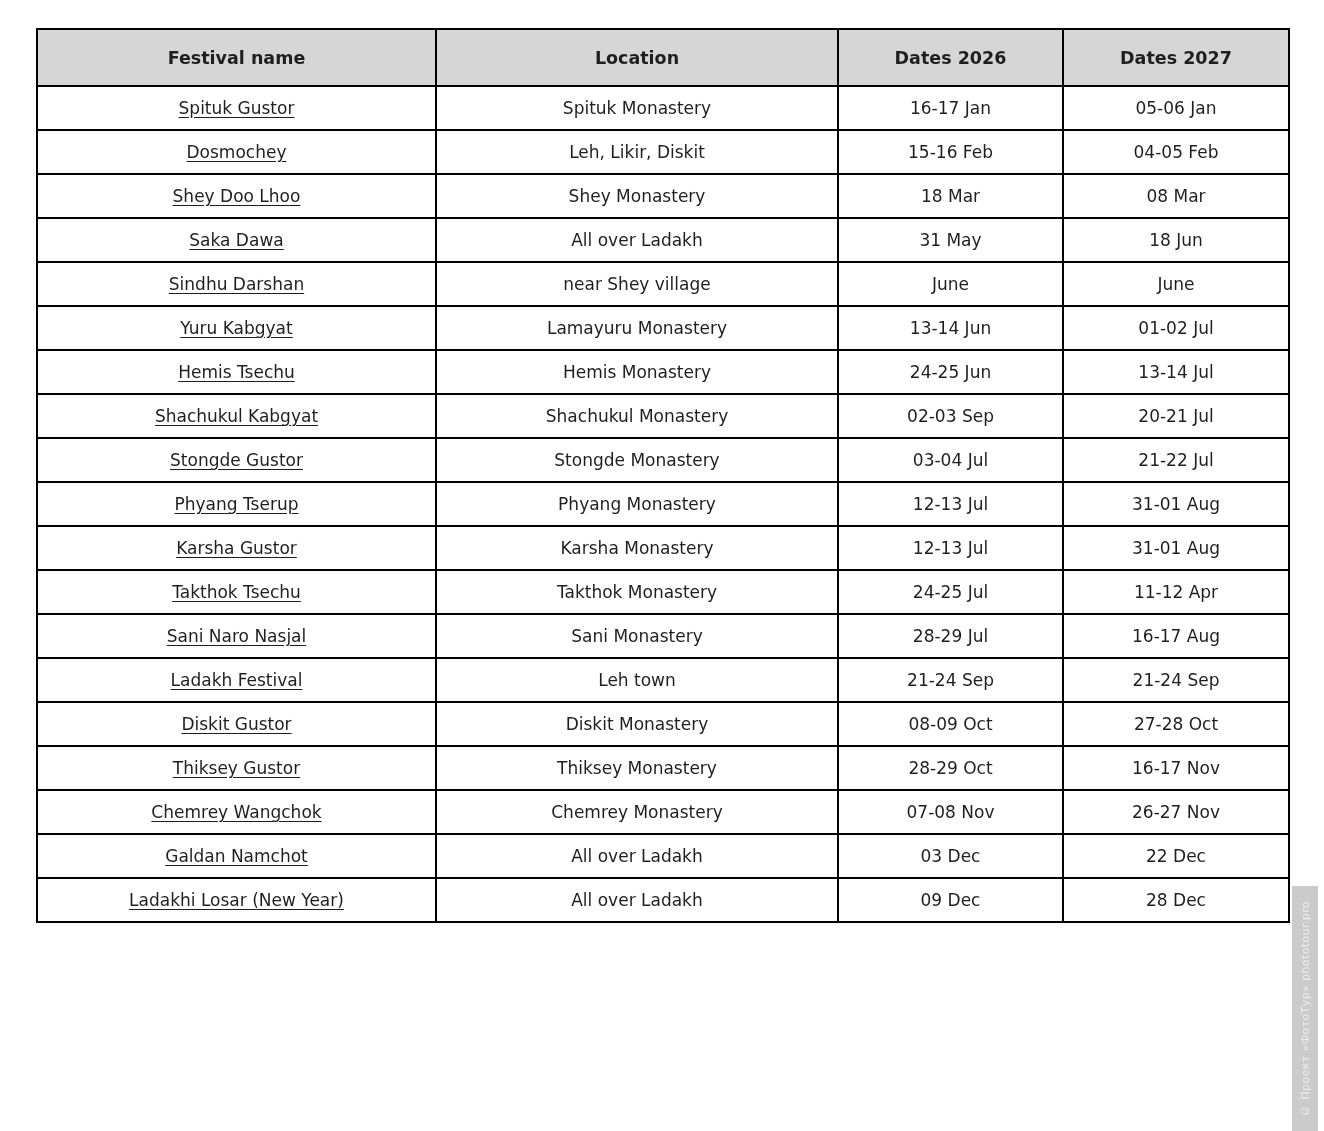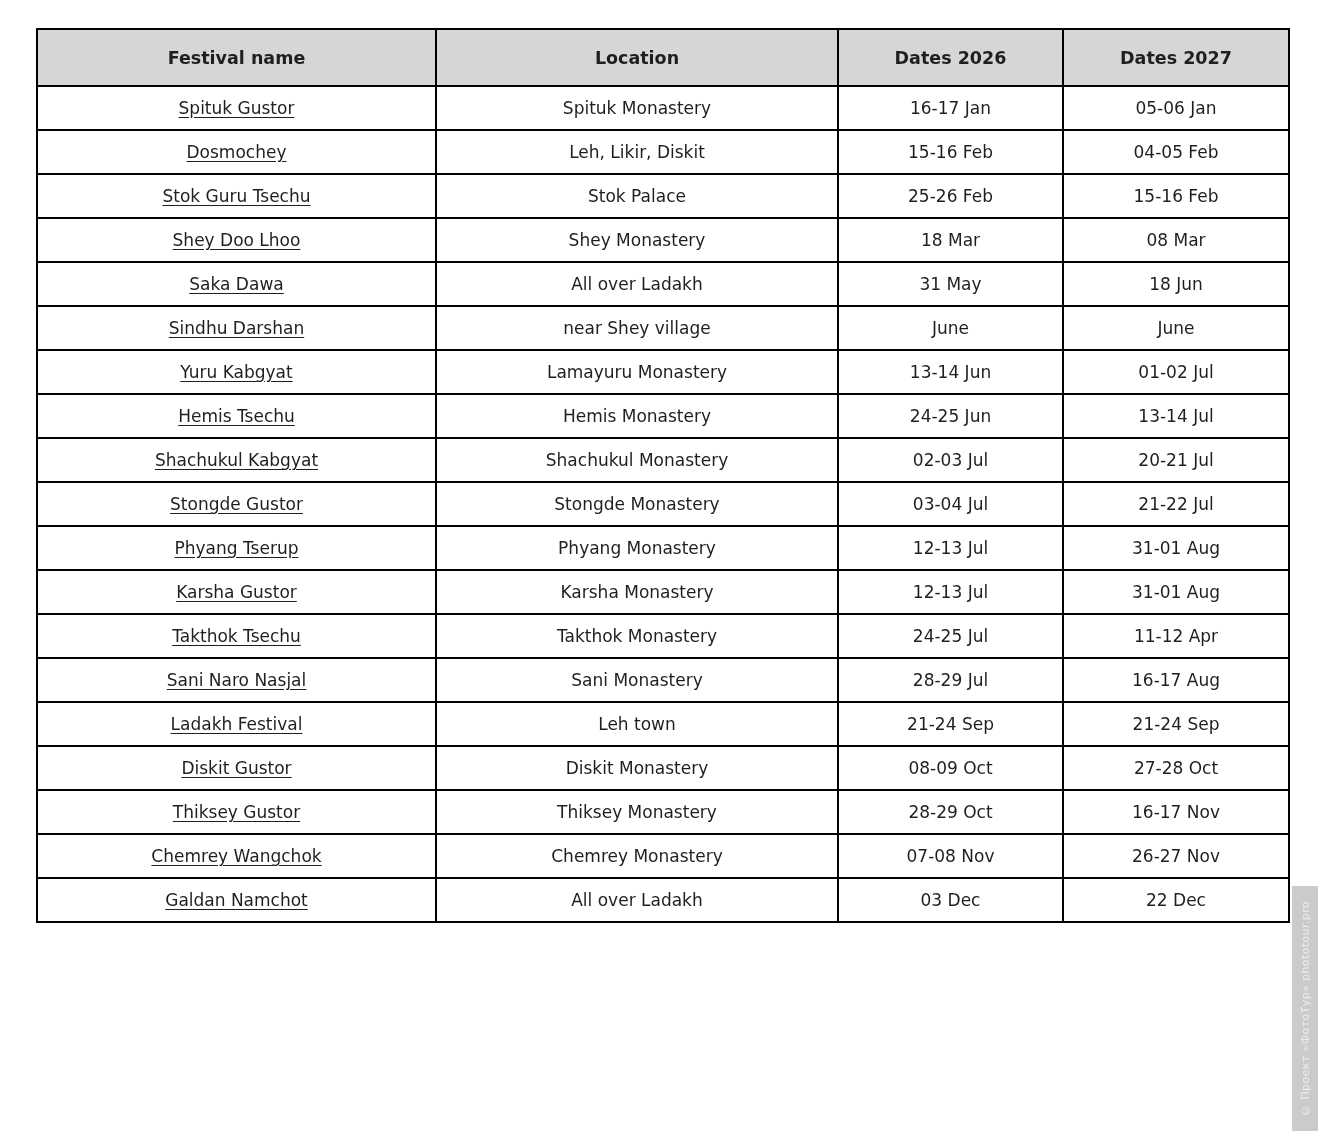--- a/index.html
+++ b/index.html
@@ -99,26 +99,20 @@
         <td>16-17 Jan</td>
         <td>05-06 Jan</td>
       </tr>
       <tr>
         <td><a href="#" class="festival-link">Dosmochey</a></td>
         <td>Leh, Likir, Diskit</td>
         <td>15-16 Feb</td>
         <td>04-05 Feb</td>
       </tr>
       <tr>
-        <td><a href="#" class="festival-link">Stok Guru Tsechu</a></td>
-        <td>Stok Palace</td>
-        <td>25-26 Feb</td>
-        <td>15-16 Feb</td>
-      </tr>
-      <tr>
         <td><a href="#" class="festival-link">Shey Doo Lhoo</a></td>
         <td>Shey Monastery</td>
         <td>18 Mar</td>
         <td>08 Mar</td>
       </tr>
       <tr>
         <td><a href="#" class="festival-link">Saka Dawa</a></td>
         <td>All over Ladakh</td>
         <td>31 May</td>
         <td>18 Jun</td>
@@ -137,21 +131,21 @@
       </tr>
       <tr>
         <td><a href="#" class="festival-link">Hemis Tsechu</a></td>
         <td>Hemis Monastery</td>
         <td>24-25 Jun</td>
         <td>13-14 Jul</td>
       </tr>
       <tr>
         <td><a href="#" class="festival-link">Shachukul Kabgyat</a></td>
         <td>Shachukul Monastery</td>
-        <td>02-03 Jul</td>
+        <td>02-03 Sep</td>
         <td>20-21 Jul</td>
       </tr>
       <tr>
         <td><a href="#" class="festival-link">Stongde Gustor</a></td>
         <td>Stongde Monastery</td>
         <td>03-04 Jul</td>
         <td>21-22 Jul</td>
       </tr>
       <tr>
         <td><a href="#" class="festival-link">Phyang Tserup</a></td>
@@ -199,19 +193,25 @@
         <td><a href="#" class="festival-link">Chemrey Wangchok</a></td>
         <td>Chemrey Monastery</td>
         <td>07-08 Nov</td>
         <td>26-27 Nov</td>
       </tr>
       <tr>
         <td><a href="#" class="festival-link">Galdan Namchot</a></td>
         <td>All over Ladakh</td>
         <td>03 Dec</td>
         <td>22 Dec</td>
+      </tr>
+      <tr>
+        <td><a href="#" class="festival-link">Ladakhi Losar (New Year)</a></td>
+        <td>All over Ladakh</td>
+        <td>09 Dec</td>
+        <td>28 Dec</td>
       </tr>
     </tbody>
 </table>
 
 <div class="watermark">
   <span>© Проект «ФотоТур» phototour.pro</span>
 </div>
 
 </body></html>

